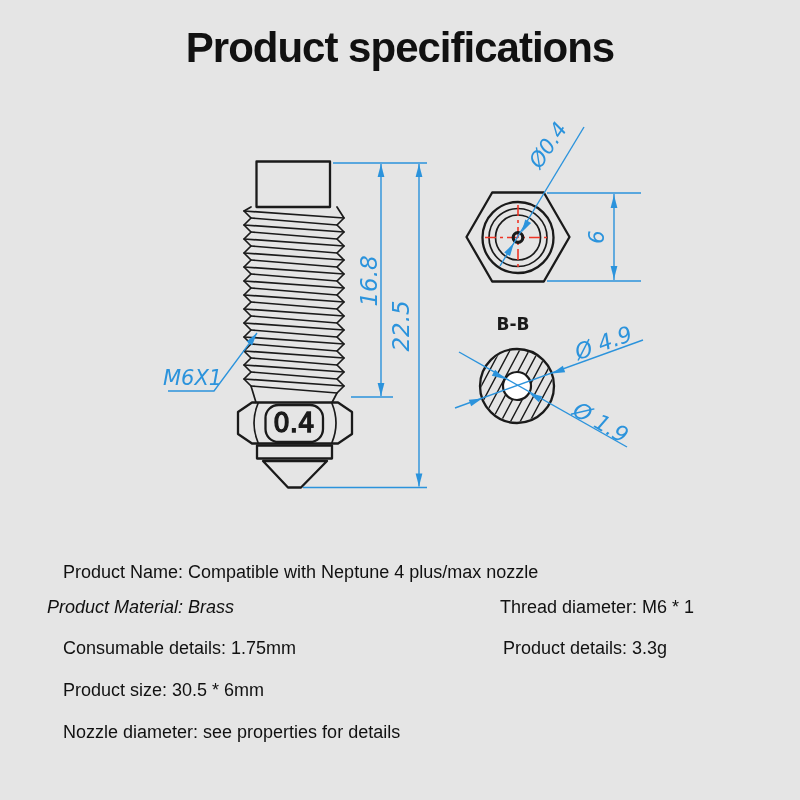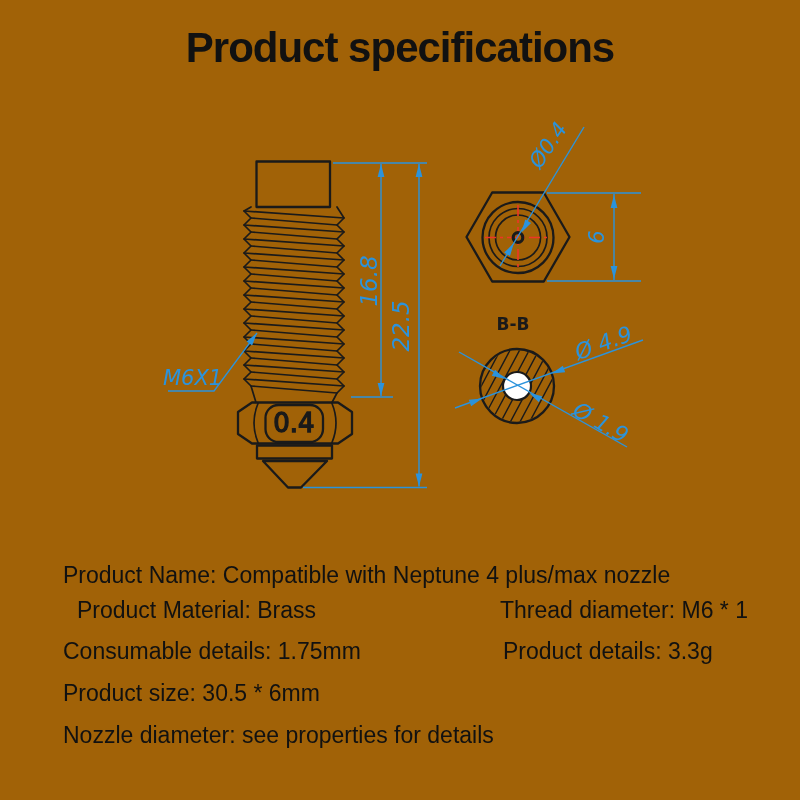--- a/index.html
+++ b/index.html
@@ -1,24 +1,24 @@
 <!DOCTYPE html>
 <html style="--blue: #2b93dc; --red: #ee3526; --ink: #1a1a1a;"><head>
 <meta charset="utf-8">
 <style>
   :root{ --blue:#2b93dc; --red:#ee3526; --ink:#1a1a1a; }
   html,body{margin:0;padding:0;background:#fff;}
-  .page{position:relative;width:800px;height:800px;background:#a16207;overflow:hidden;
+  .page{position:relative;width:800px;height:800px;background:#e5e5e5;overflow:hidden;
         font-family:"Liberation Sans",sans-serif;color:#111;}
   .title{position:absolute;top:24px;left:0;width:800px;text-align:center;
          font-size:42px;font-weight:bold;letter-spacing:-1px;color:#111;}
   .drawing{position:absolute;left:0;top:0;}
-  .spec{position:absolute;font-size:23px;color:#111;white-space:nowrap;}
+  .spec{position:absolute;font-size:18px;color:#111;white-space:nowrap;}
   .s1{top:562px;left:63px;}
-  .s2l{top:597px;left:77px;}  .s2r{top:597px;left:500px;text-align:right;}
+  .s2l{top:597px;left:47px;font-style:italic;}  .s2r{top:597px;left:500px;text-align:right;}
   .s3l{top:638px;left:63px;}  .s3r{top:638px;left:503px;}
   .s4{top:680px;left:63px;}
   .s5{top:722px;left:63px;}
   
   .blk{stroke:var(--ink);fill:none;stroke-width:2.3;stroke-linejoin:round;stroke-linecap:round;}
   .blk-thin{stroke:var(--ink);fill:none;stroke-width:1.7;stroke-linejoin:round;stroke-linecap:round;}
   .hatch{stroke:var(--ink);fill:none;stroke-width:1.4;}
   .bl{stroke:var(--blue);fill:none;stroke-width:1.4;}
   .redline{stroke:var(--red);fill:none;stroke-width:1.6;stroke-dasharray:11 4 3 4;}
   .arrow{fill:var(--blue);stroke:none;}

